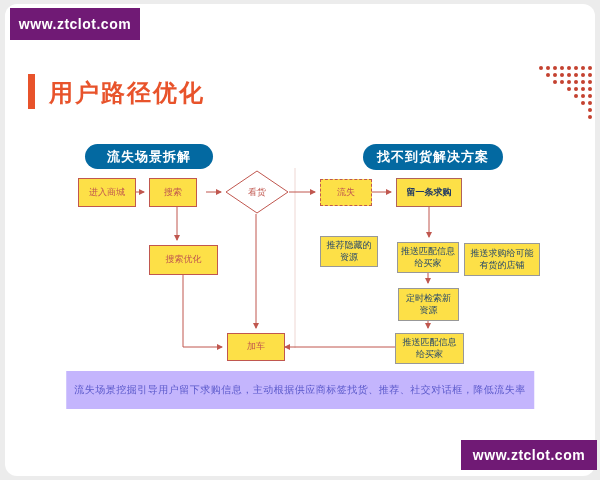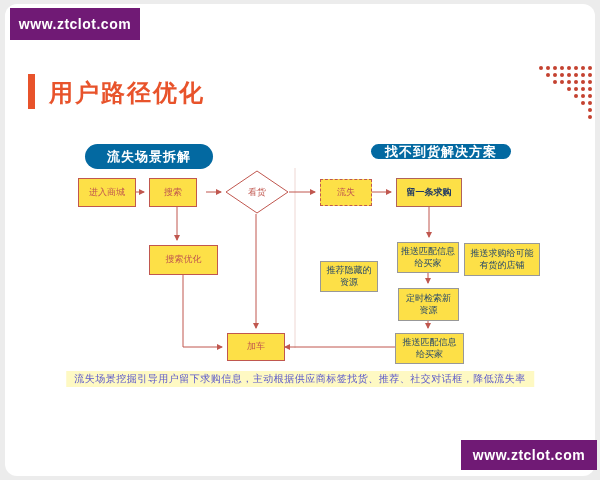--- a/index.html
+++ b/index.html
@@ -28,42 +28,42 @@
   .dots{position:absolute;right:8px;top:66px;z-index:5;}
   .dots .drow{display:flex;justify-content:flex-end;margin-bottom:3px;}
   .dots .dot{width:4px;height:4px;border-radius:50%;background:#c44230;margin-left:3px;}
   
   .pill{
     position:absolute;background:#0369a1;color:#ffffff;border-radius:14px;
     display:flex;align-items:center;justify-content:center;
     font-weight:bold;font-size:13px;z-index:5;letter-spacing:1px;
   }
   .pill.left{left:85px;top:144px;width:128px;height:25px;}
-  .pill.right{left:371px;top:144px;width:140px;height:15px;}
+  .pill.right{left:363px;top:144px;width:140px;height:26px;}
   
   .node{
     position:absolute;background:#fde047;border:1px solid #c0574f;
     display:flex;align-items:center;justify-content:center;text-align:center;
     font-size:9px;color:#c0574f;line-height:1.3;box-sizing:border-box;
     padding:2px 3px;z-index:10;
   }
   .node.dashed{border-style:dashed;}
   .node.navy{border-color:#b0625a;color:#1f3864;font-weight:bold;}
   .node.graybox{border-color:#989898;color:#27486b;}
   .diamond-wrap{
     position:absolute;z-index:10;display:flex;align-items:center;justify-content:center;
   }
   .diamond-wrap svg{position:absolute;left:0;top:0;}
   .dlabel{position:relative;font-size:9px;color:#c0574f;z-index:2;}
   .overlay{position:absolute;left:0;top:0;z-index:2;}
   
   .caption{
     position:absolute;left:300px;top:371px;transform:translateX(-50%);
-    background:#fef9c3;color:#5b59cb;font-size:10px;
-    padding:1px 8px;white-space:nowrap;z-index:5;letter-spacing:.5px;
+    background:#c4b5fd;color:#5b59cb;font-size:10px;
+    padding:12px 8px;white-space:nowrap;z-index:5;letter-spacing:.5px;
   }
 </style>
 </head>
 <body>
 
 <div class="card"></div>
 
 <div class="banner top">
   <span>www.ztclot.com</span>
 </div>
@@ -161,19 +161,19 @@
   </svg>
   <span class="dlabel">看货</span>
 </div>
 
 <div class="node" style="left:149px;top:245px;width:69px;height:30px;">搜索优化</div>
 <div class="node" style="left:227px;top:333px;width:58px;height:28px;">加车</div>
 
 <div class="node dashed" style="left:320px;top:179px;width:52px;height:27px;text-align:center;">流失</div>
 <div class="node navy" style="left:396px;top:178px;width:66px;height:29px;">留一条求购</div>
 
-<div class="node graybox" style="left:320px;top:261px;width:58px;height:31px;">推荐隐藏的资源</div>
+<div class="node graybox" style="left:320px;top:236px;width:58px;height:31px;">推荐隐藏的资源</div>
 <div class="node graybox" style="left:397px;top:242px;width:62px;height:31px;">推送匹配信息给买家</div>
 <div class="node graybox" style="left:464px;top:243px;width:76px;height:33px;">推送求购给可能有货的店铺</div>
 <div class="node graybox" style="left:398px;top:288px;width:61px;height:33px;">定时检索新资源</div>
 <div class="node graybox" style="left:395px;top:333px;width:69px;height:31px;">推送匹配信息给买家</div>
 
 <div class="caption">流失场景挖掘引导用户留下求购信息，主动根据供应商标签找货、推荐、社交对话框，降低流失率</div>
 
 </body></html>

